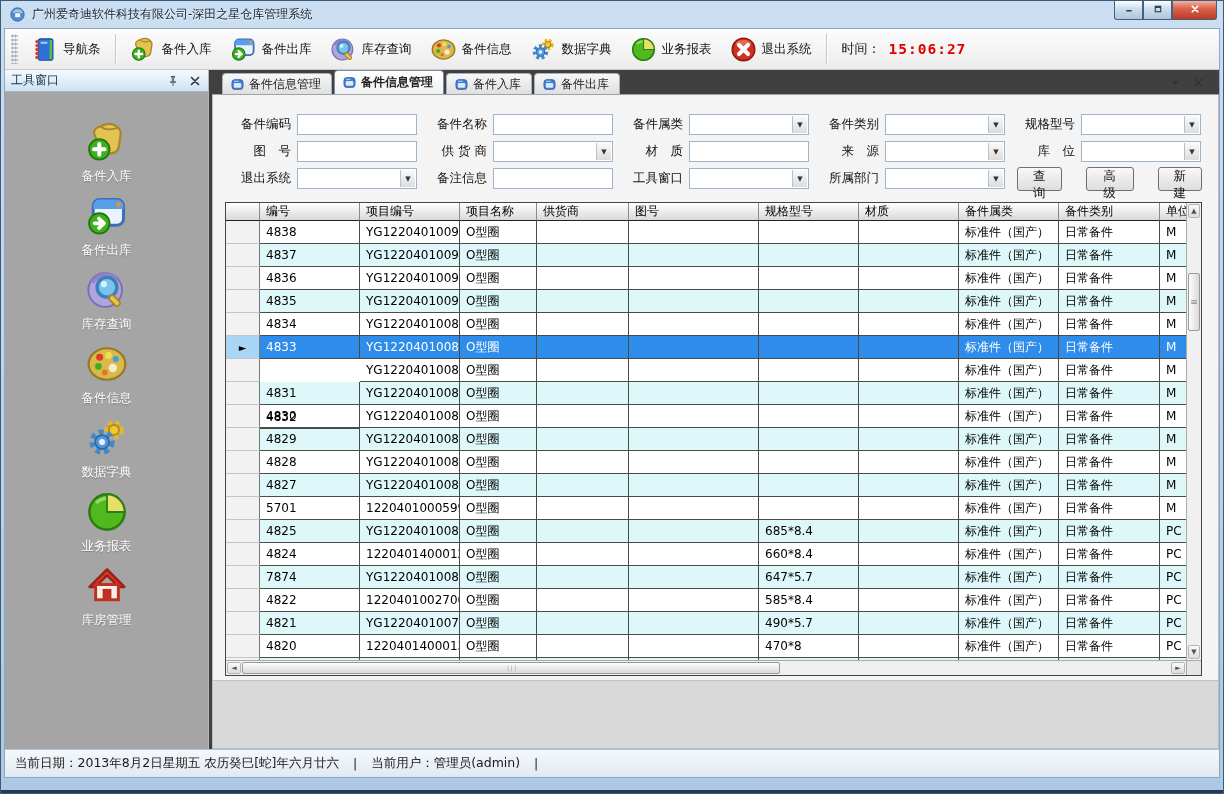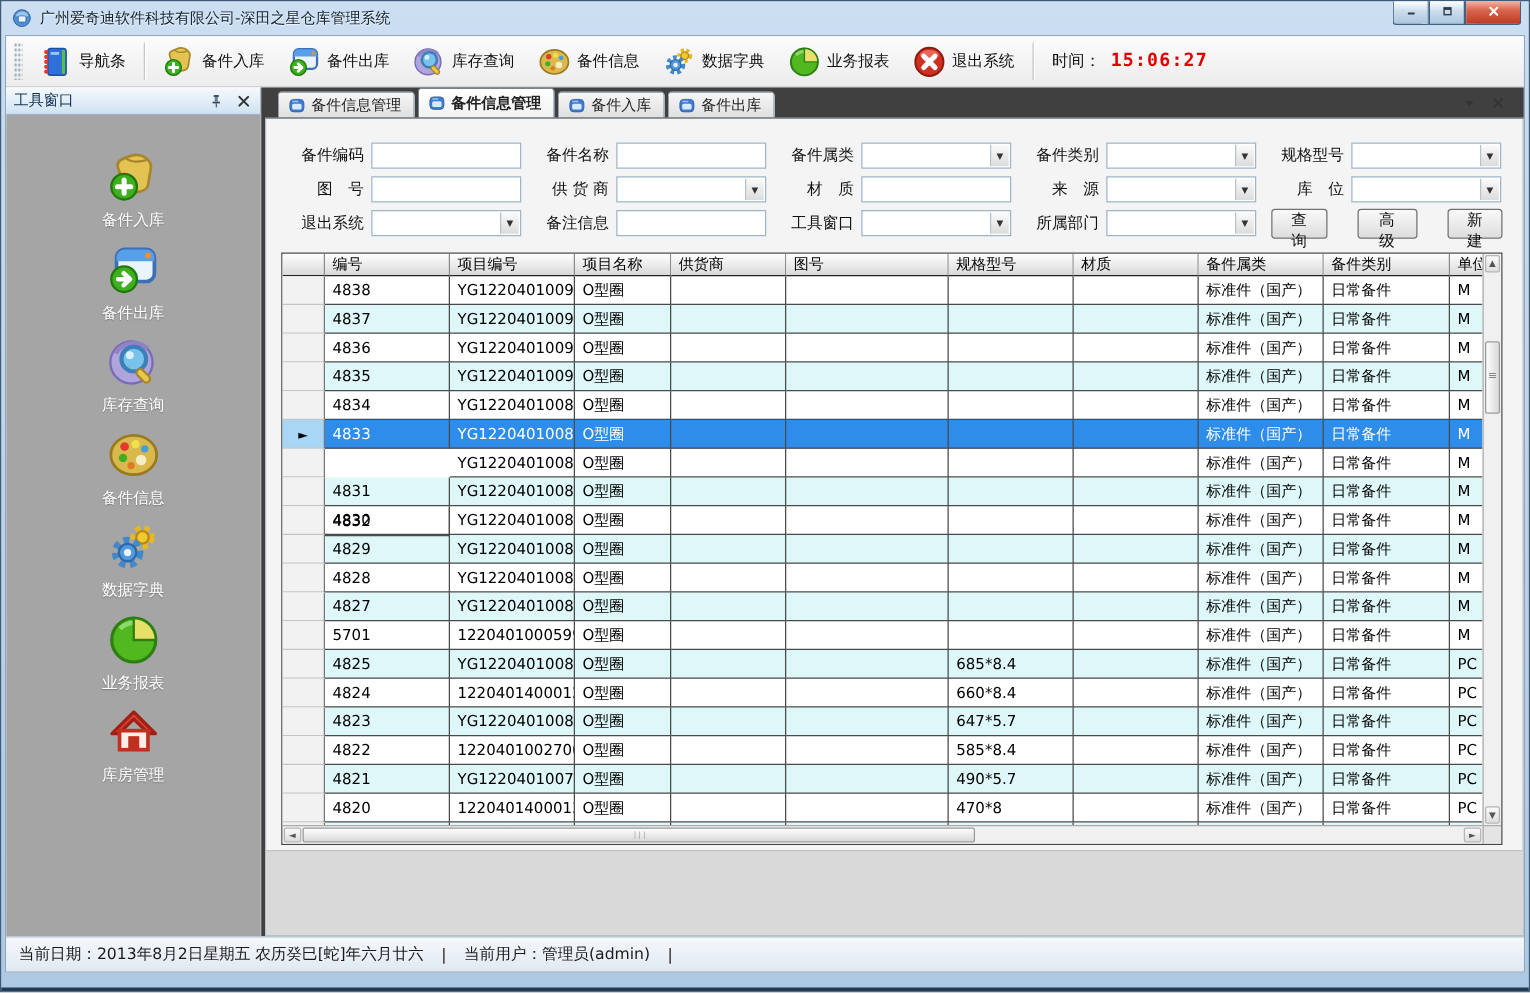--- a/index.html
+++ b/index.html
@@ -687,21 +687,21 @@
                     <div class="td" style="width: 92px;"></div>
                     <div class="td" style="width: 130px;"></div>
                     <div class="td" style="width: 100px;">660*8.4</div>
                     <div class="td" style="width: 100px;"></div>
                     <div class="td" style="width: 100px;">标准件（国产）</div>
                     <div class="td" style="width: 101px;">日常备件</div>
                     <div class="td" style="width: 46px;">PC</div>
                   </div>
                   <div class="tr alt">
                     <div class="td selc"></div>
-                    <div class="td" style="width: 100px;">4823</div>
+                    <div class="td" style="width: 100px;">7874</div>
                     <div class="td" style="width: 100px;">YG12204010080</div>
                     <div class="td" style="width: 77px;">O型圈</div>
                     <div class="td" style="width: 92px;"></div>
                     <div class="td" style="width: 130px;"></div>
                     <div class="td" style="width: 100px;">647*5.7</div>
                     <div class="td" style="width: 100px;"></div>
                     <div class="td" style="width: 100px;">标准件（国产）</div>
                     <div class="td" style="width: 101px;">日常备件</div>
                     <div class="td" style="width: 46px;">PC</div>
                   </div>

